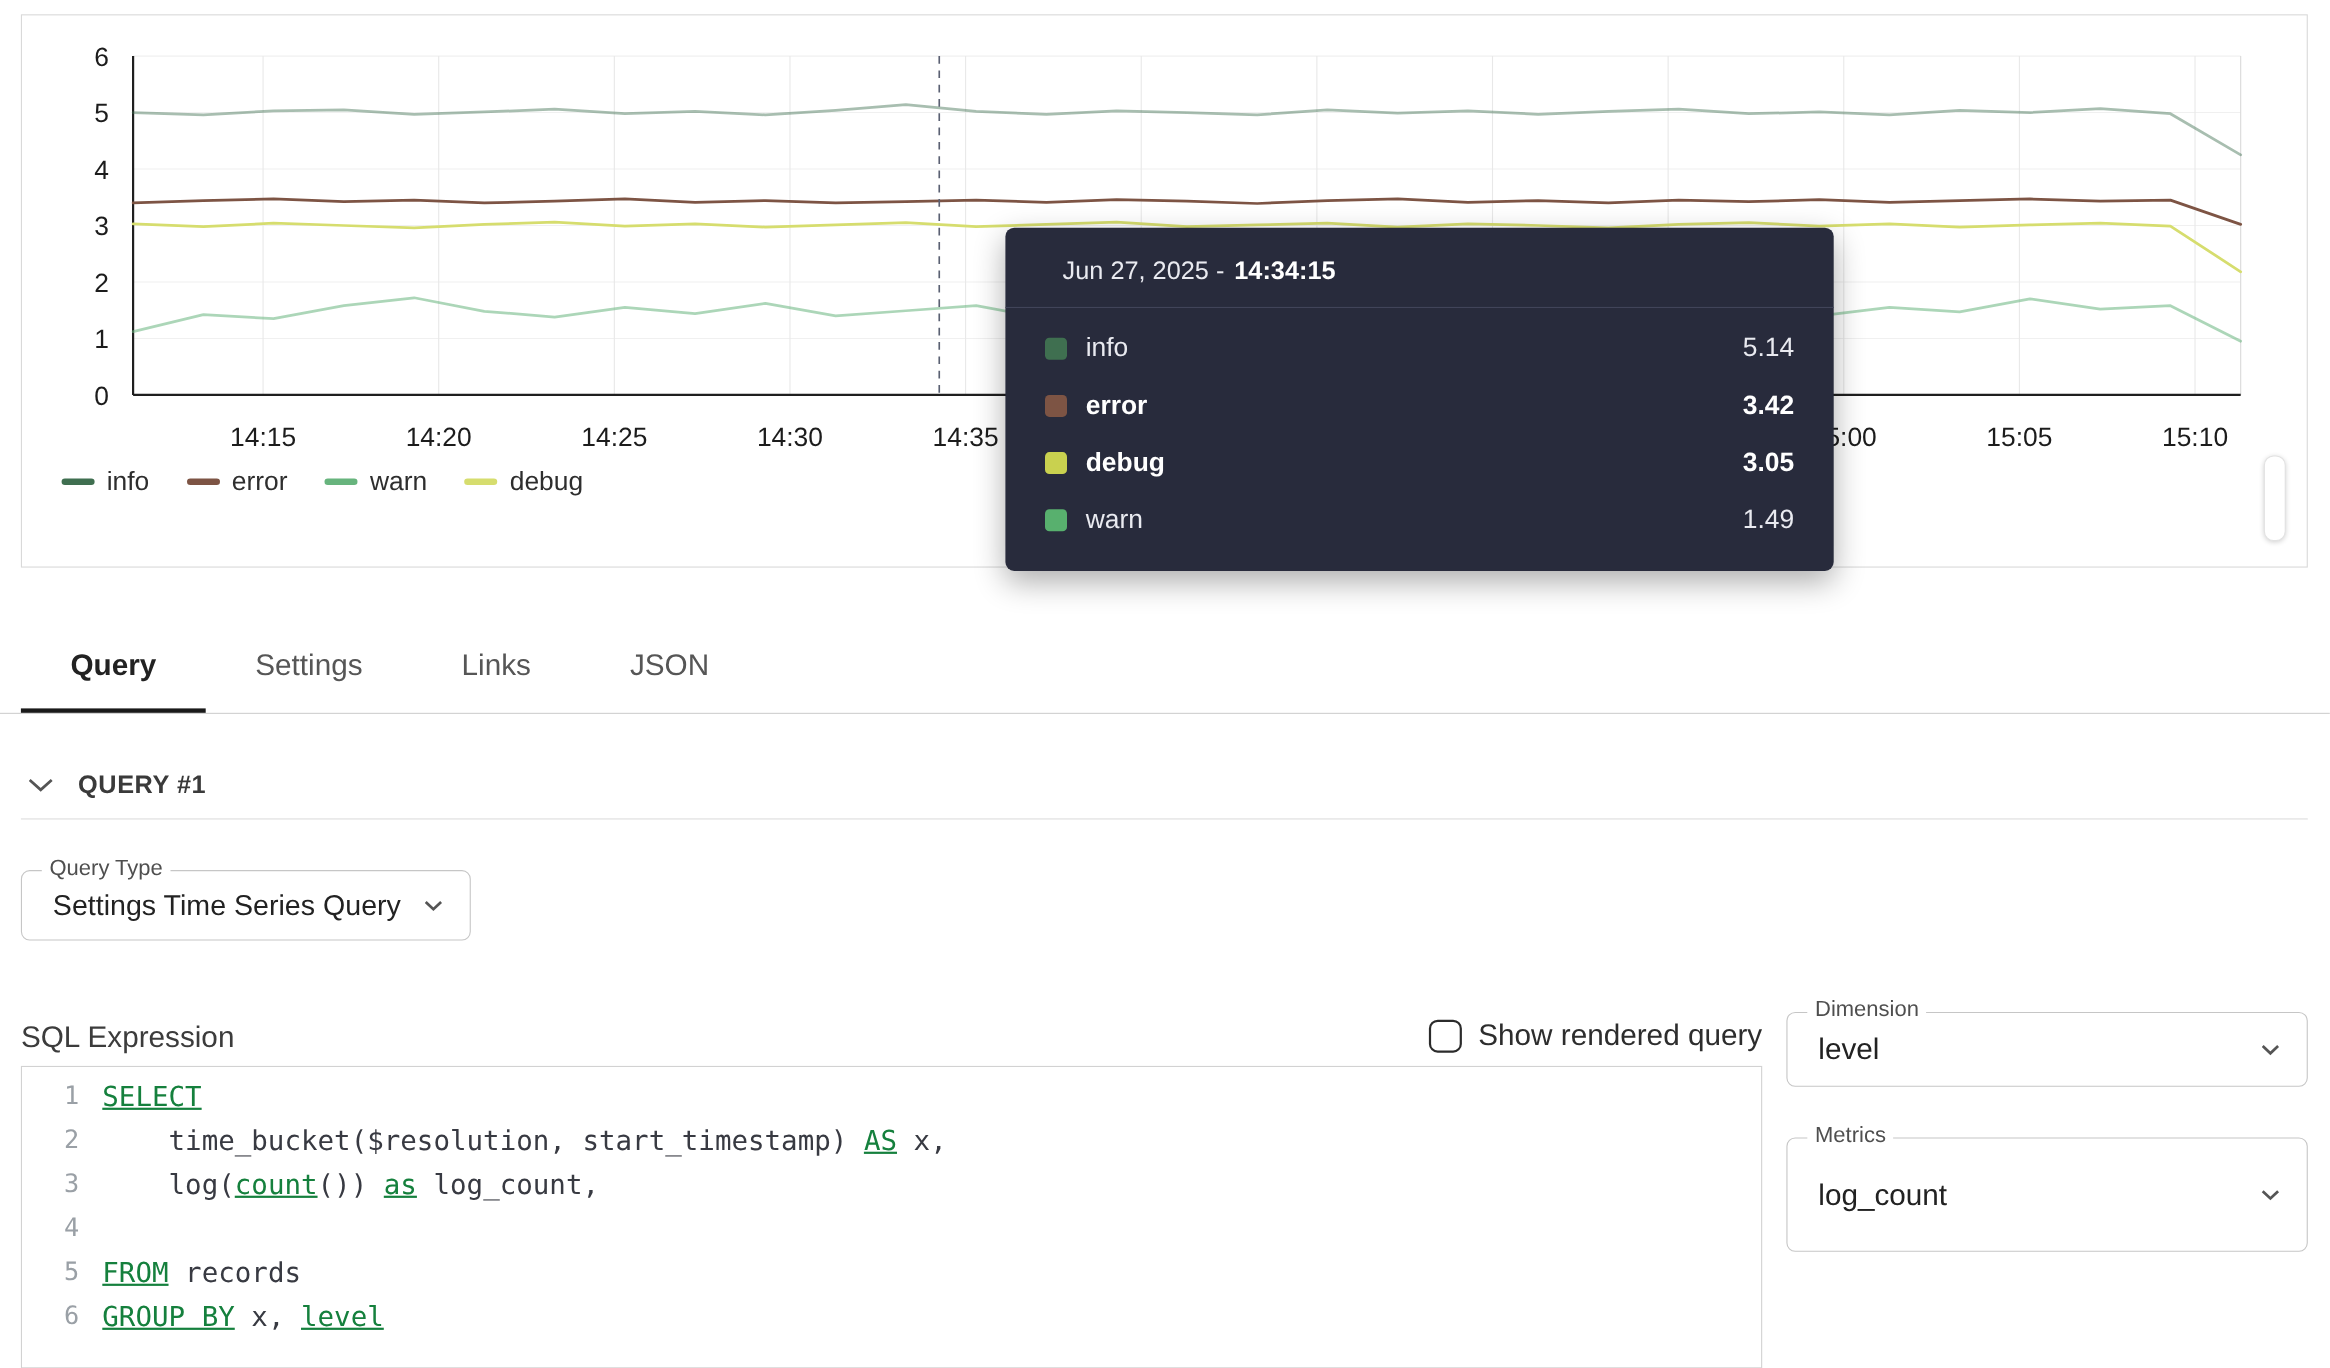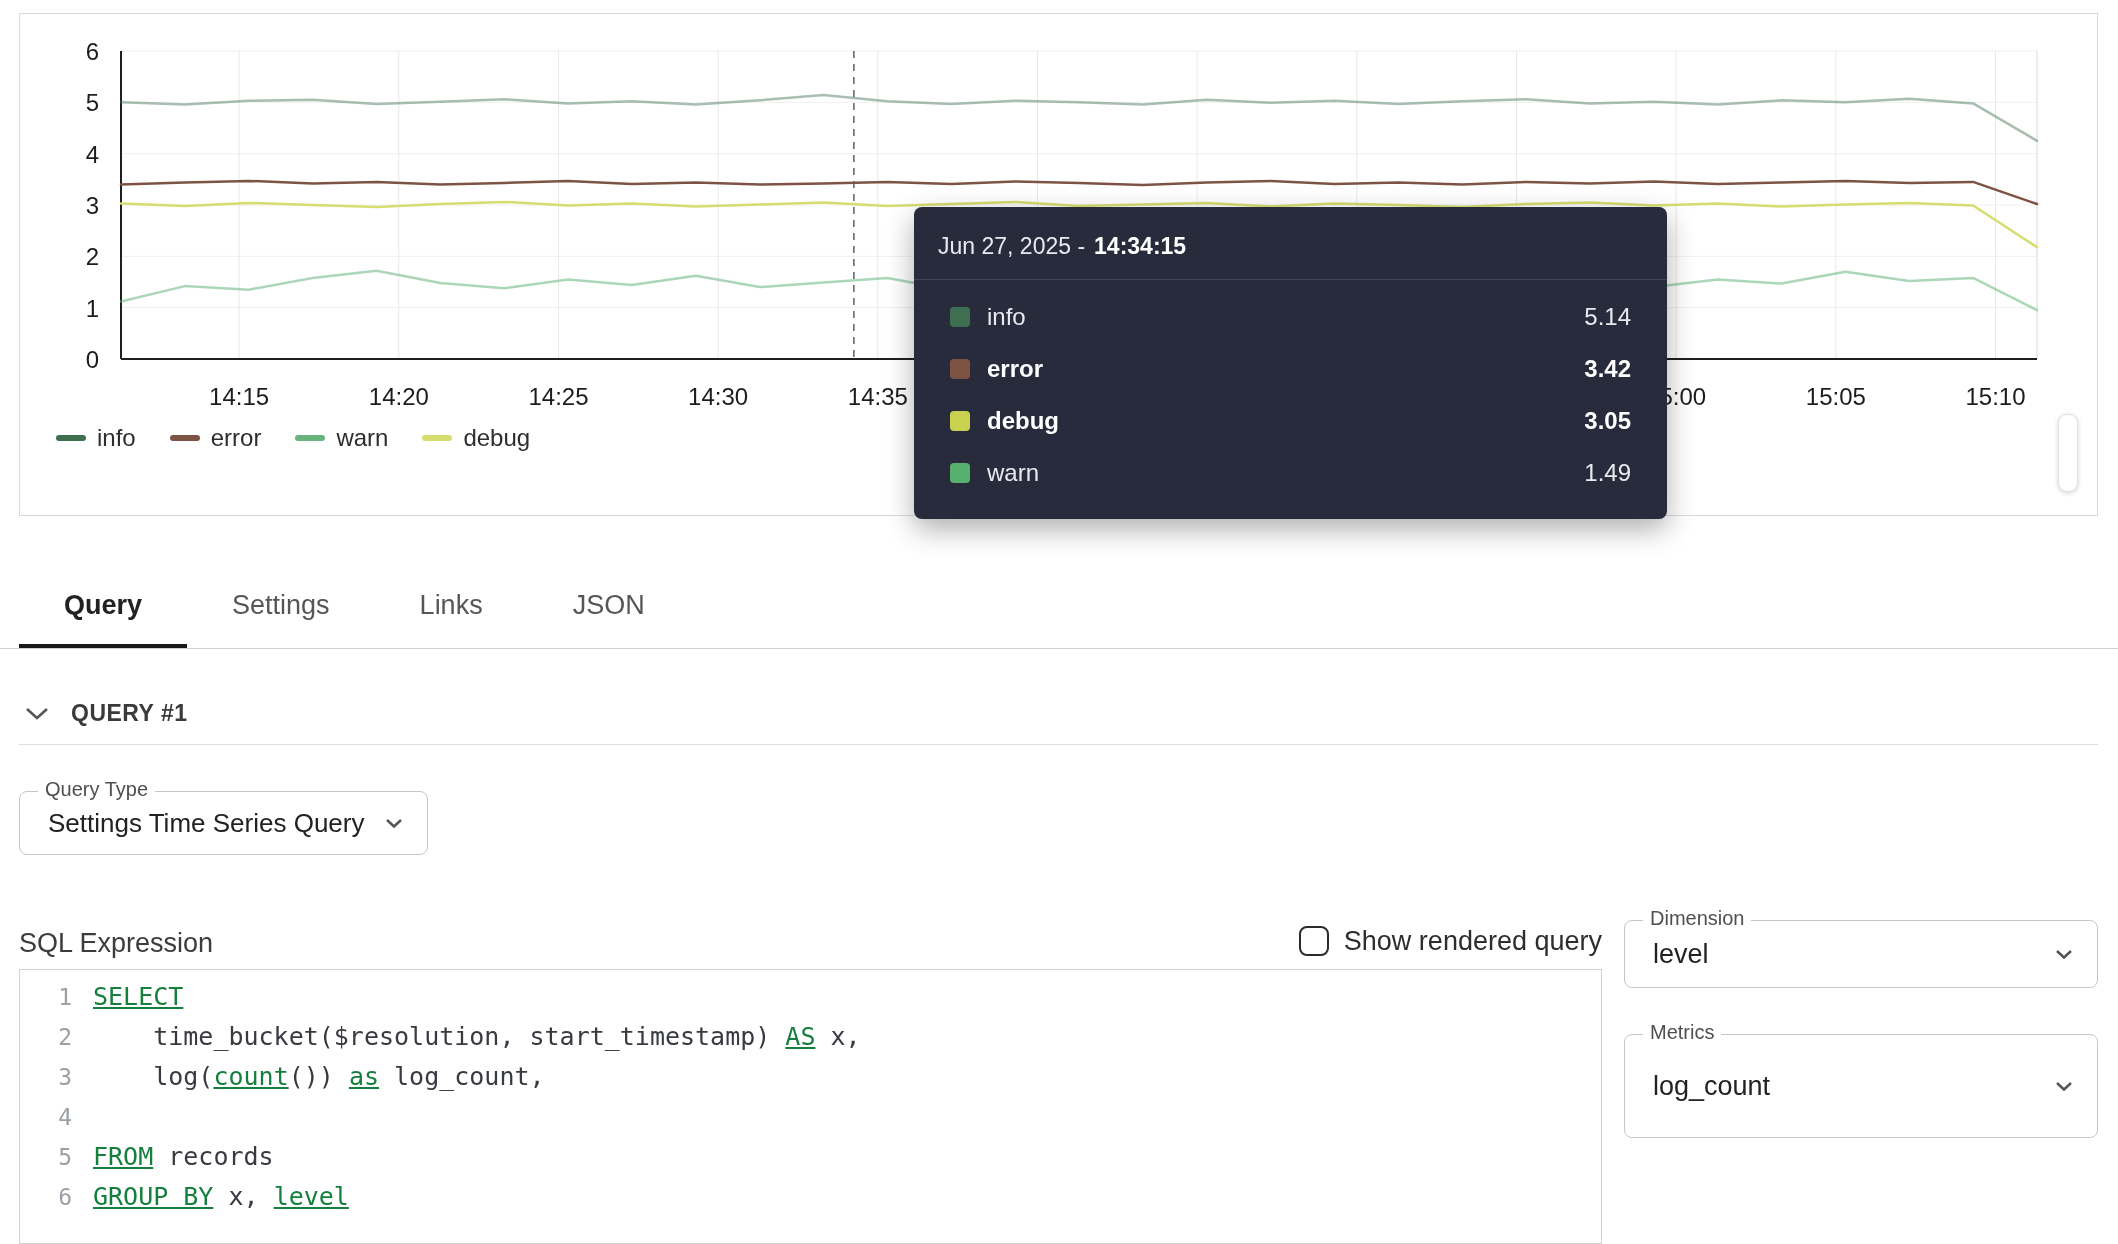--- a/index.html
+++ b/index.html
@@ -14,21 +14,21 @@
   .axis-label{font-family:"Liberation Sans",sans-serif;font-size:24px;fill:#1c1c1c;}
   .legend{position:absolute;left:36px;top:410px;display:flex;gap:34px;align-items:center;}
   .legend-item{display:flex;align-items:center;gap:11px;cursor:pointer;}
   .legend-swatch{width:30px;height:6px;border-radius:3px;display:inline-block;}
   .legend-label{font-size:24px;color:#2e2e2e;}
   .scroll-thumb{position:absolute;left:2058px;top:414px;width:18px;height:76px;background:#fff;
     border:1px solid #e2e2e2;border-radius:9px;box-shadow:0 1px 5px rgba(0,0,0,.18);z-index:6;}
   
   .tooltip{position:absolute;left:914px;top:207px;width:753px;height:312px;background:#282b3c;
     border-radius:8px;box-shadow:0 10px 28px rgba(0,0,0,.32);z-index:5;color:#e9eaf0;box-sizing:border-box;}
-  .tooltip-header{display:flex;gap:9px;padding:26px 24px 19px;font-size:23px;border-bottom:1px solid #414459;align-items:baseline;}
+  .tooltip-header{display:flex;gap:9px;padding:26px 52px 19px;font-size:23px;border-bottom:1px solid #414459;align-items:baseline;}
   .tooltip-time{font-weight:700;color:#ffffff;}
   .tooltip-rows{padding:11px 36px 0;}
   .tooltip-row{display:flex;align-items:center;height:52px;font-size:24px;}
   .tooltip-swatch{width:20px;height:20px;border-radius:4px;margin-right:17px;flex:none;}
   .tooltip-name{flex:1;}
   .tooltip-row.row-bold .tooltip-name,
   .tooltip-row.row-bold .tooltip-value{font-weight:700;color:#ffffff;}
   
   .tab-bar{position:absolute;left:0;top:567px;width:2118px;height:82px;border-bottom:1px solid #cfcfcf;
     display:flex;padding-left:19px;box-sizing:border-box;}
@@ -44,21 +44,21 @@
     display:flex;align-items:center;justify-content:space-between;padding:0 24px 0 28px;cursor:pointer;}
   .field-label{position:absolute;top:-14px;left:18px;background:#fff;padding:0 7px;font-size:20px;color:#4f4f4f;white-space:nowrap;}
   .field-value{font-size:26px;color:#222;}
   #field-query-type{left:19px;top:791px;width:409px;height:64px;}
   #field-dimension{left:1624px;top:920px;width:474px;height:68px;}
   #field-metrics{left:1624px;top:1034px;width:474px;height:104px;}
   #field-dimension .field-value,#field-metrics .field-value{font-size:27px;}
   .chev{stroke:#555;fill:none;stroke-width:2.5px;flex:none;}
   
   .sql-label{position:absolute;left:19px;top:928px;font-size:27px;color:#3c3c3c;}
-  .show-rendered{position:absolute;right:516px;top:926px;display:flex;align-items:flex-start;gap:15px;cursor:pointer;}
+  .show-rendered{position:absolute;right:516px;top:926px;display:flex;align-items:flex-end;gap:15px;cursor:pointer;}
   .checkbox{width:30px;height:30px;border:2.5px solid #2b2b2b;border-radius:8px;background:#fff;box-sizing:border-box;flex:none;}
   .show-rendered-label{font-size:27px;color:#2d2d2d;}
   .editor{position:absolute;left:19px;top:969px;width:1583px;height:275px;border:1px solid #d2d2d2;
     background:#fff;box-sizing:border-box;padding-top:7px;overflow:hidden;cursor:text;}
   .code-line{display:flex;height:40px;line-height:40px;font-family:"DejaVu Sans Mono",monospace;font-size:25px;}
   .line-num{width:52px;text-align:right;padding-right:21px;color:#9aa0a6;font-size:23px;flex:none;}
   .line-content{white-space:pre;color:#383a42;}
   .tok-kw{color:#15803d;text-decoration:underline;}
 </style>
 </head>

